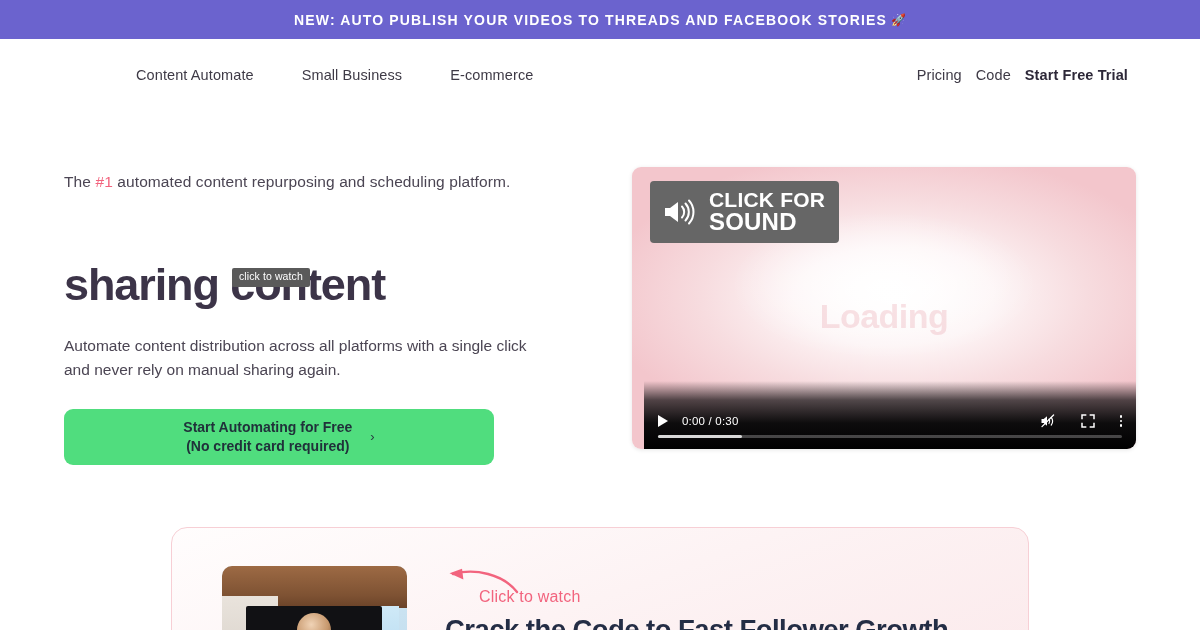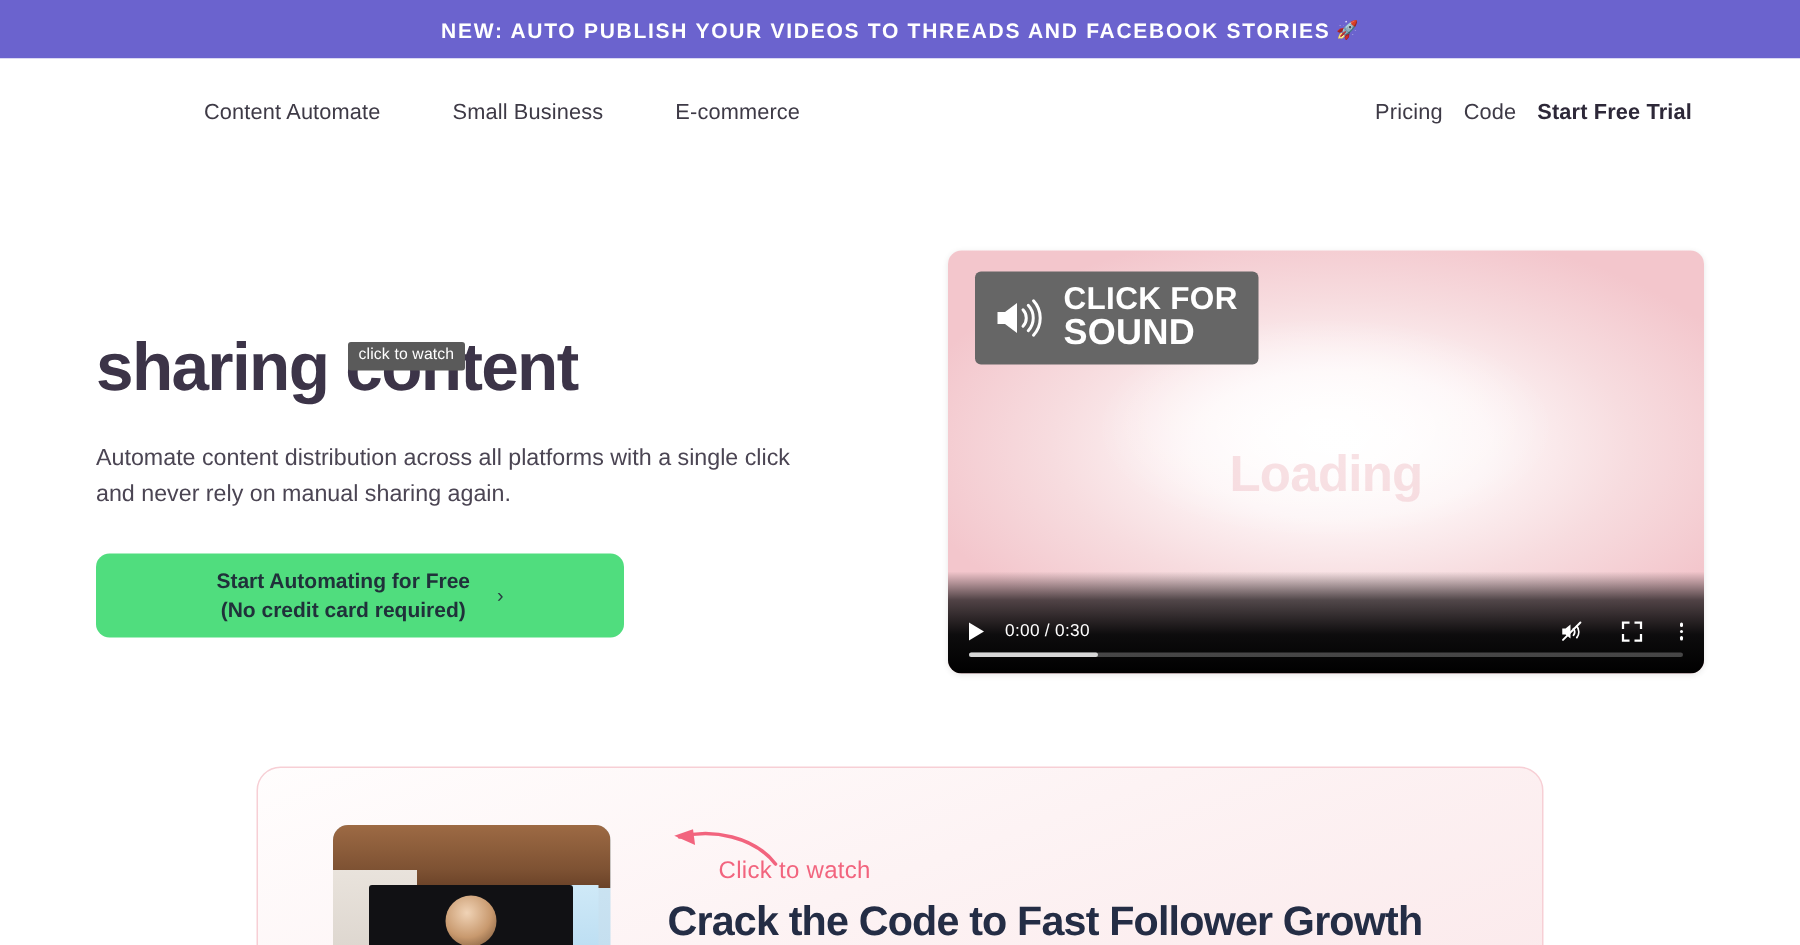--- a/index.html
+++ b/index.html
@@ -99,21 +99,21 @@
     line-height:1.5;
     color:#4b4553;
     max-width:480px;
     margin-bottom:28px;
   }
   .cta-btn {
     display:inline-flex;
     align-items:center;
     justify-content:center;
     gap:18px;
-    width:352px;
+    width:430px;
     height:56px;
     background:#50dd7e;
     border:none;
     border-radius:9px;
     cursor:pointer;
     padding:0 18px;
   }
   .cta-label {
     font-size:14px;
     font-weight:bold;
@@ -166,21 +166,21 @@
     color:#ffffff;
     font-weight:bold;
     font-size:21px;
     line-height:0.96;
     letter-spacing:0.2px;
   }
   .sound-text .l2 { display:block; font-size:24px; }
 
   .video-controls {
     position:absolute;
-    left:0; right:0; bottom:0;
+    left:12px; right:0; bottom:0;
     height:68px;
     background:linear-gradient(to bottom, rgba(20,18,20,0) 0%, rgba(18,16,18,0.72) 28%, #0d0c0d 62%, #000000 100%);
   }
   .controls-row {
     position:absolute;
     left:0; right:0; top:28px;
     height:24px;
     display:flex;
     align-items:center;
     padding:0 14px;
@@ -308,20 +308,23 @@
   <nav class="nav-right">
     <span class="nav-link">Pricing</span>
     <span class="nav-link">Code</span>
     <span class="nav-link strong">Start Free Trial</span>
   </nav>
 </div>
 
 <div class="hero">
 
   <div class="hero-left">
+    <div class="eyebrow">
+      <span>The </span><span class="hash">#1</span><span> automated content repurposing and scheduling platform.</span>
+    </div>
 
     <h1 class="headline">
       <br>
       <span>sharing content</span>
       <span class="tooltip">click to watch</span>
     </h1>
 
     <p class="hero-sub">Automate content distribution across all platforms with a single click and never rely on manual sharing again.</p>
 
     <button class="cta-btn">

